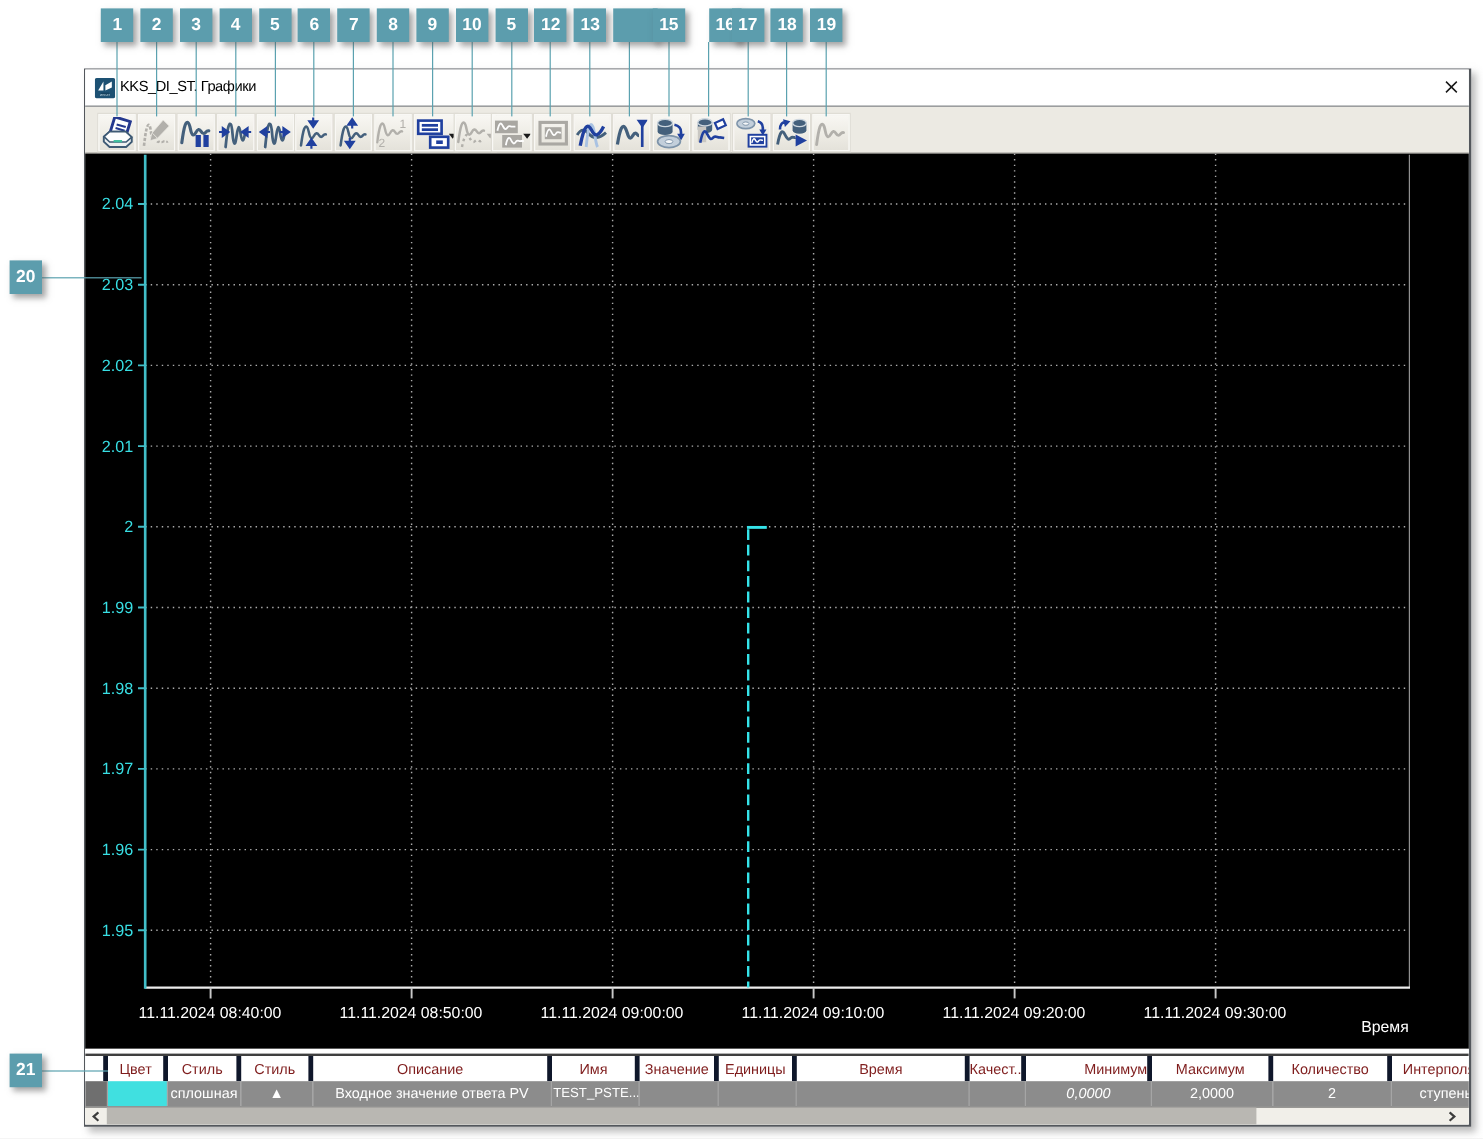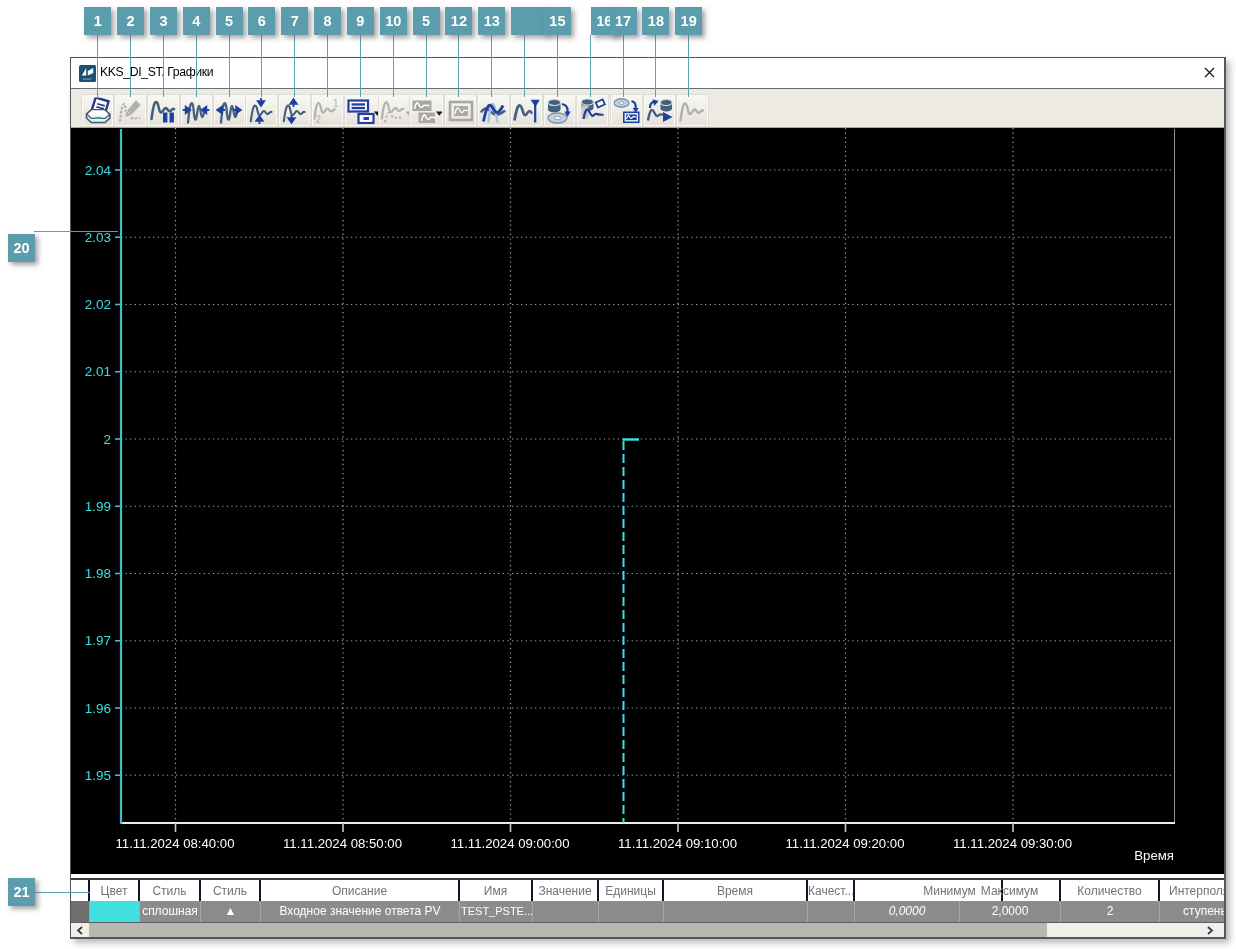--- a/index.html
+++ b/index.html
@@ -17,21 +17,21 @@
     background:#fff; box-shadow:4px 4px 6px rgba(120,120,120,0.5);
   }
   #titlebar { position:absolute; left:0; top:0; width:1153px; height:31px; background:#fff; border-bottom:1px solid #6a6e72; }
   #title-text { position:absolute; left:29px; top:6.5px; font-size:12.2px; letter-spacing:-0.35px; color:#000; }
   #toolbar { position:absolute; left:0; top:31px; width:1153px; height:39px; background:#eceae3; border-bottom:1px solid #a8a6a0; }
   .tbtn { position:absolute; top:6px; height:31px; background:linear-gradient(#f8f7f3,#edebe4 60%,#e4e2da); border:1px solid #f9f8f5; box-shadow:0 0 0 1px #dfddd5; }
   .tbtn svg { position:absolute; left:50%; top:50%; transform:translate(-50%,-50%); }
   .tbtn svg.dd { left:0; transform:translate(0,-50%); }
   #chart { position:absolute; left:0; top:70px; width:1153px; height:746px; background:#000; }
   #tablewrap { position:absolute; left:0; top:816px; width:1153px; height:63px; background:#fff; overflow:hidden; font-size:12px; }
-  .hc { position:absolute; top:6px; height:21px; border-right:2px solid #0f172a; color:#737373; text-align:center; line-height:23px; overflow:hidden; white-space:nowrap; }
+  .hc { position:absolute; top:6px; height:21px; border-right:4px solid #0f172a; color:#7f1d1d; text-align:center; line-height:23px; overflow:hidden; white-space:nowrap; }
   .dc { position:absolute; top:27px; height:21px; background:#8c8c8c; border-right:1px solid #a5a5a5; color:#fff; text-align:center; line-height:21px; overflow:hidden; white-space:nowrap; }
   #scrollbar { position:absolute; left:0; top:864px; width:1153px; height:15px; background:#f1efe9; border-top:1px solid #5e5e5e; }
 </style>
 </head>
 <body>
 
 <div id="callouts">
     <div class="callout" style="left:84.3px;top:7px;">1</div>
     <div class="cline" style="left:97.3px;top:35px;width:1px;height:62px;"></div>
     <div class="callout" style="left:117.1px;top:7px;">2</div>
@@ -328,36 +328,36 @@
       <div class="hc" style="left:389px;width:73px;">Имя</div>
       <div class="dc" style="left:389px;width:73px;text-align:left;padding-left:1px;font-size:11px;">TEST_PSTE...</div>
       <div class="hc" style="left:462px;width:66px;">Значение</div>
       <div class="dc" style="left:462px;width:66px;"></div>
       <div class="hc" style="left:528px;width:65px;">Единицы</div>
       <div class="dc" style="left:528px;width:65px;"></div>
       <div class="hc" style="left:593px;width:144px;">Время</div>
       <div class="dc" style="left:593px;width:144px;"></div>
       <div class="hc" style="left:737px;width:47px;">Качест...</div>
       <div class="dc" style="left:737px;width:47px;"></div>
-      <div class="hc" style="left:827px;width:105px;">Минимум</div>
+      <div class="hc" style="left:784px;width:105px;text-align:right;">Минимум</div>
       <div class="dc" style="left:784px;width:105px;font-style:italic;">0,0000</div>
       <div class="hc" style="left:889px;width:101px;">Максимум</div>
       <div class="dc" style="left:889px;width:101px;">2,0000</div>
       <div class="hc" style="left:990px;width:99px;">Количество</div>
       <div class="dc" style="left:990px;width:99px;">2</div>
       <div class="hc" style="left:1089px;width:140px;text-align:left;padding-left:9px;">Интерполяция</div>
       <div class="dc" style="left:1089px;width:140px;text-align:left;padding-left:23px;">ступеньками</div>
     </div>
   <div id="scrollbar">
     <svg class="abs" style="left:5px;top:3px" width="8" height="9" viewBox="0 0 8 9">
         <path d="M6 1 L2 4.5 L6 8" fill="none" stroke="#3c3c3c" stroke-width="1.8"></path>
       </svg>
     <div class="abs" style="left:18px;top:0;width:958px;height:14px;background:#b9b7b2;"></div>
     <svg class="abs" style="right:10px;top:3px" width="8" height="9" viewBox="0 0 8 9">
         <path d="M2 1 L6 4.5 L2 8" fill="none" stroke="#3c3c3c" stroke-width="1.8"></path>
       </svg>
   </div>
 </div>
 
 <div class="cline" style="left:34px;top:231px;width:84px;height:1px;"></div>
-<div class="callout" style="left:8px;top:217px;margin-top:17px;">20</div>
+<div class="callout" style="left:8px;top:217px;">20</div>
 <div class="cline" style="left:34px;top:892px;width:56px;height:1px;"></div>
 <div class="callout" style="left:8px;top:878px;">21</div>
 
 </body></html>

